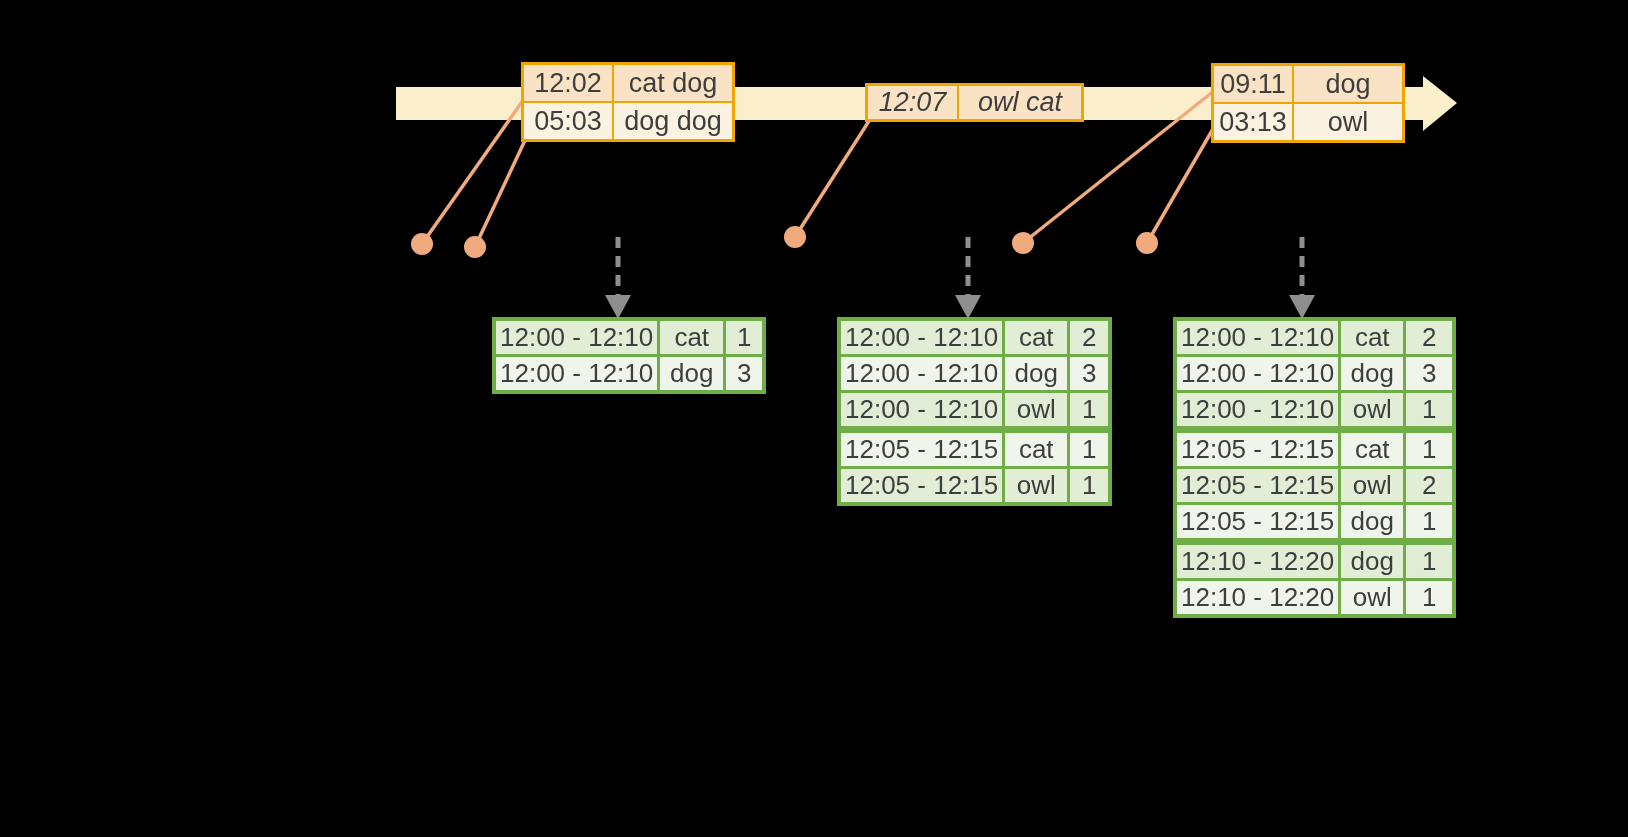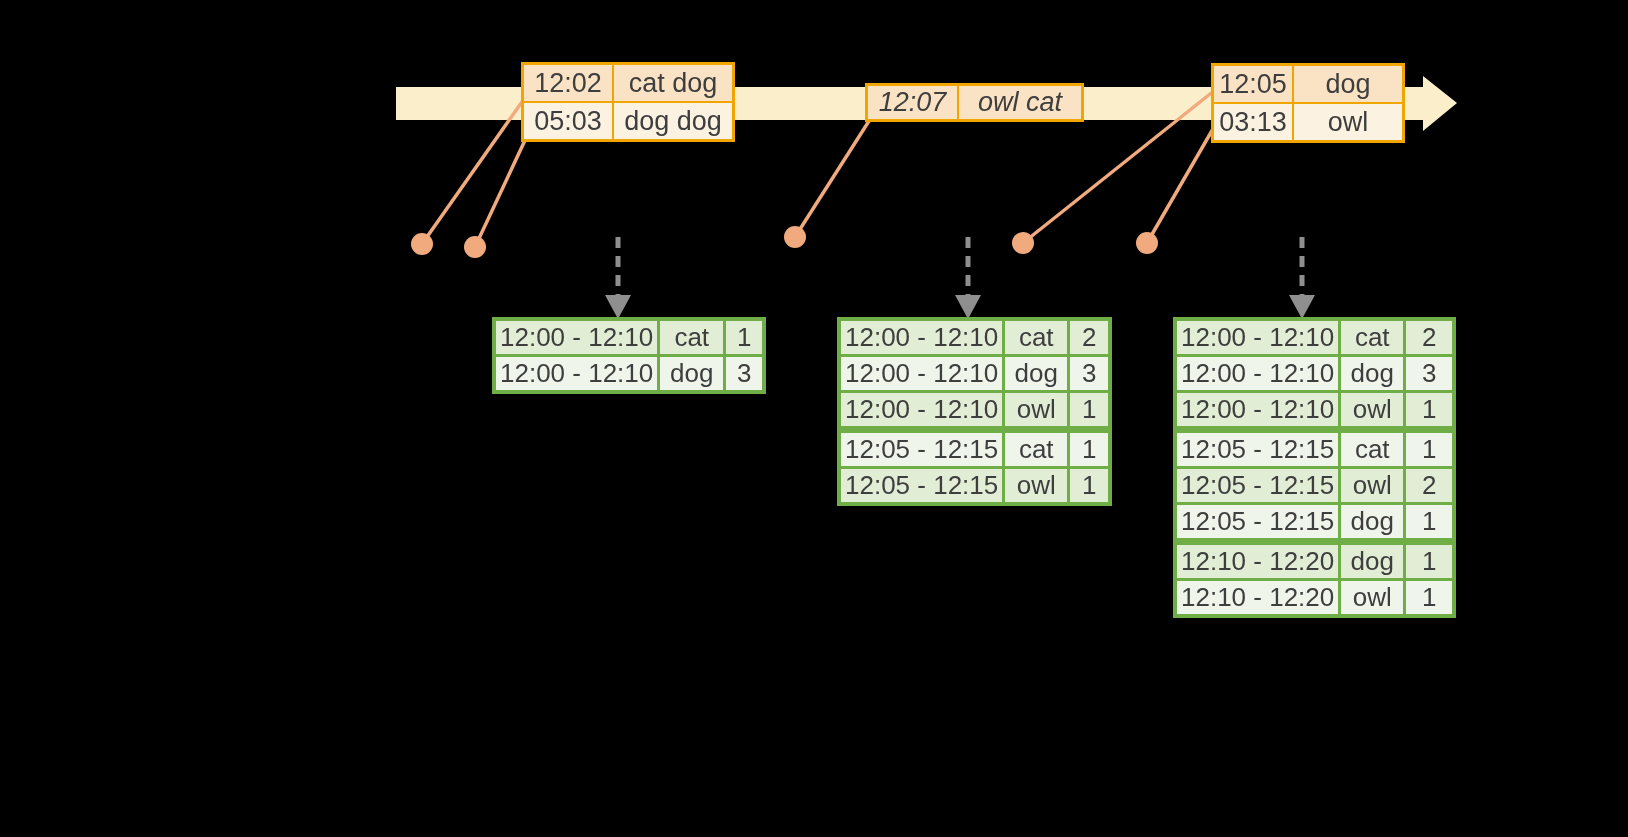--- a/index.html
+++ b/index.html
@@ -111,21 +111,21 @@
           <td class="c-time">12:07</td>
           <td class="c-words">owl cat</td>
         </tr>
       </tbody>
   </table>
 
   <table class="event" id="et2">
     <tbody>
 
         <tr>
-          <td class="c-time">12:05</td>
+          <td class="c-time">09:11</td>
           <td class="c-words">dog</td>
         </tr>
 
         <tr>
           <td class="c-time">03:13</td>
           <td class="c-words">owl</td>
         </tr>
       </tbody>
   </table>
 

